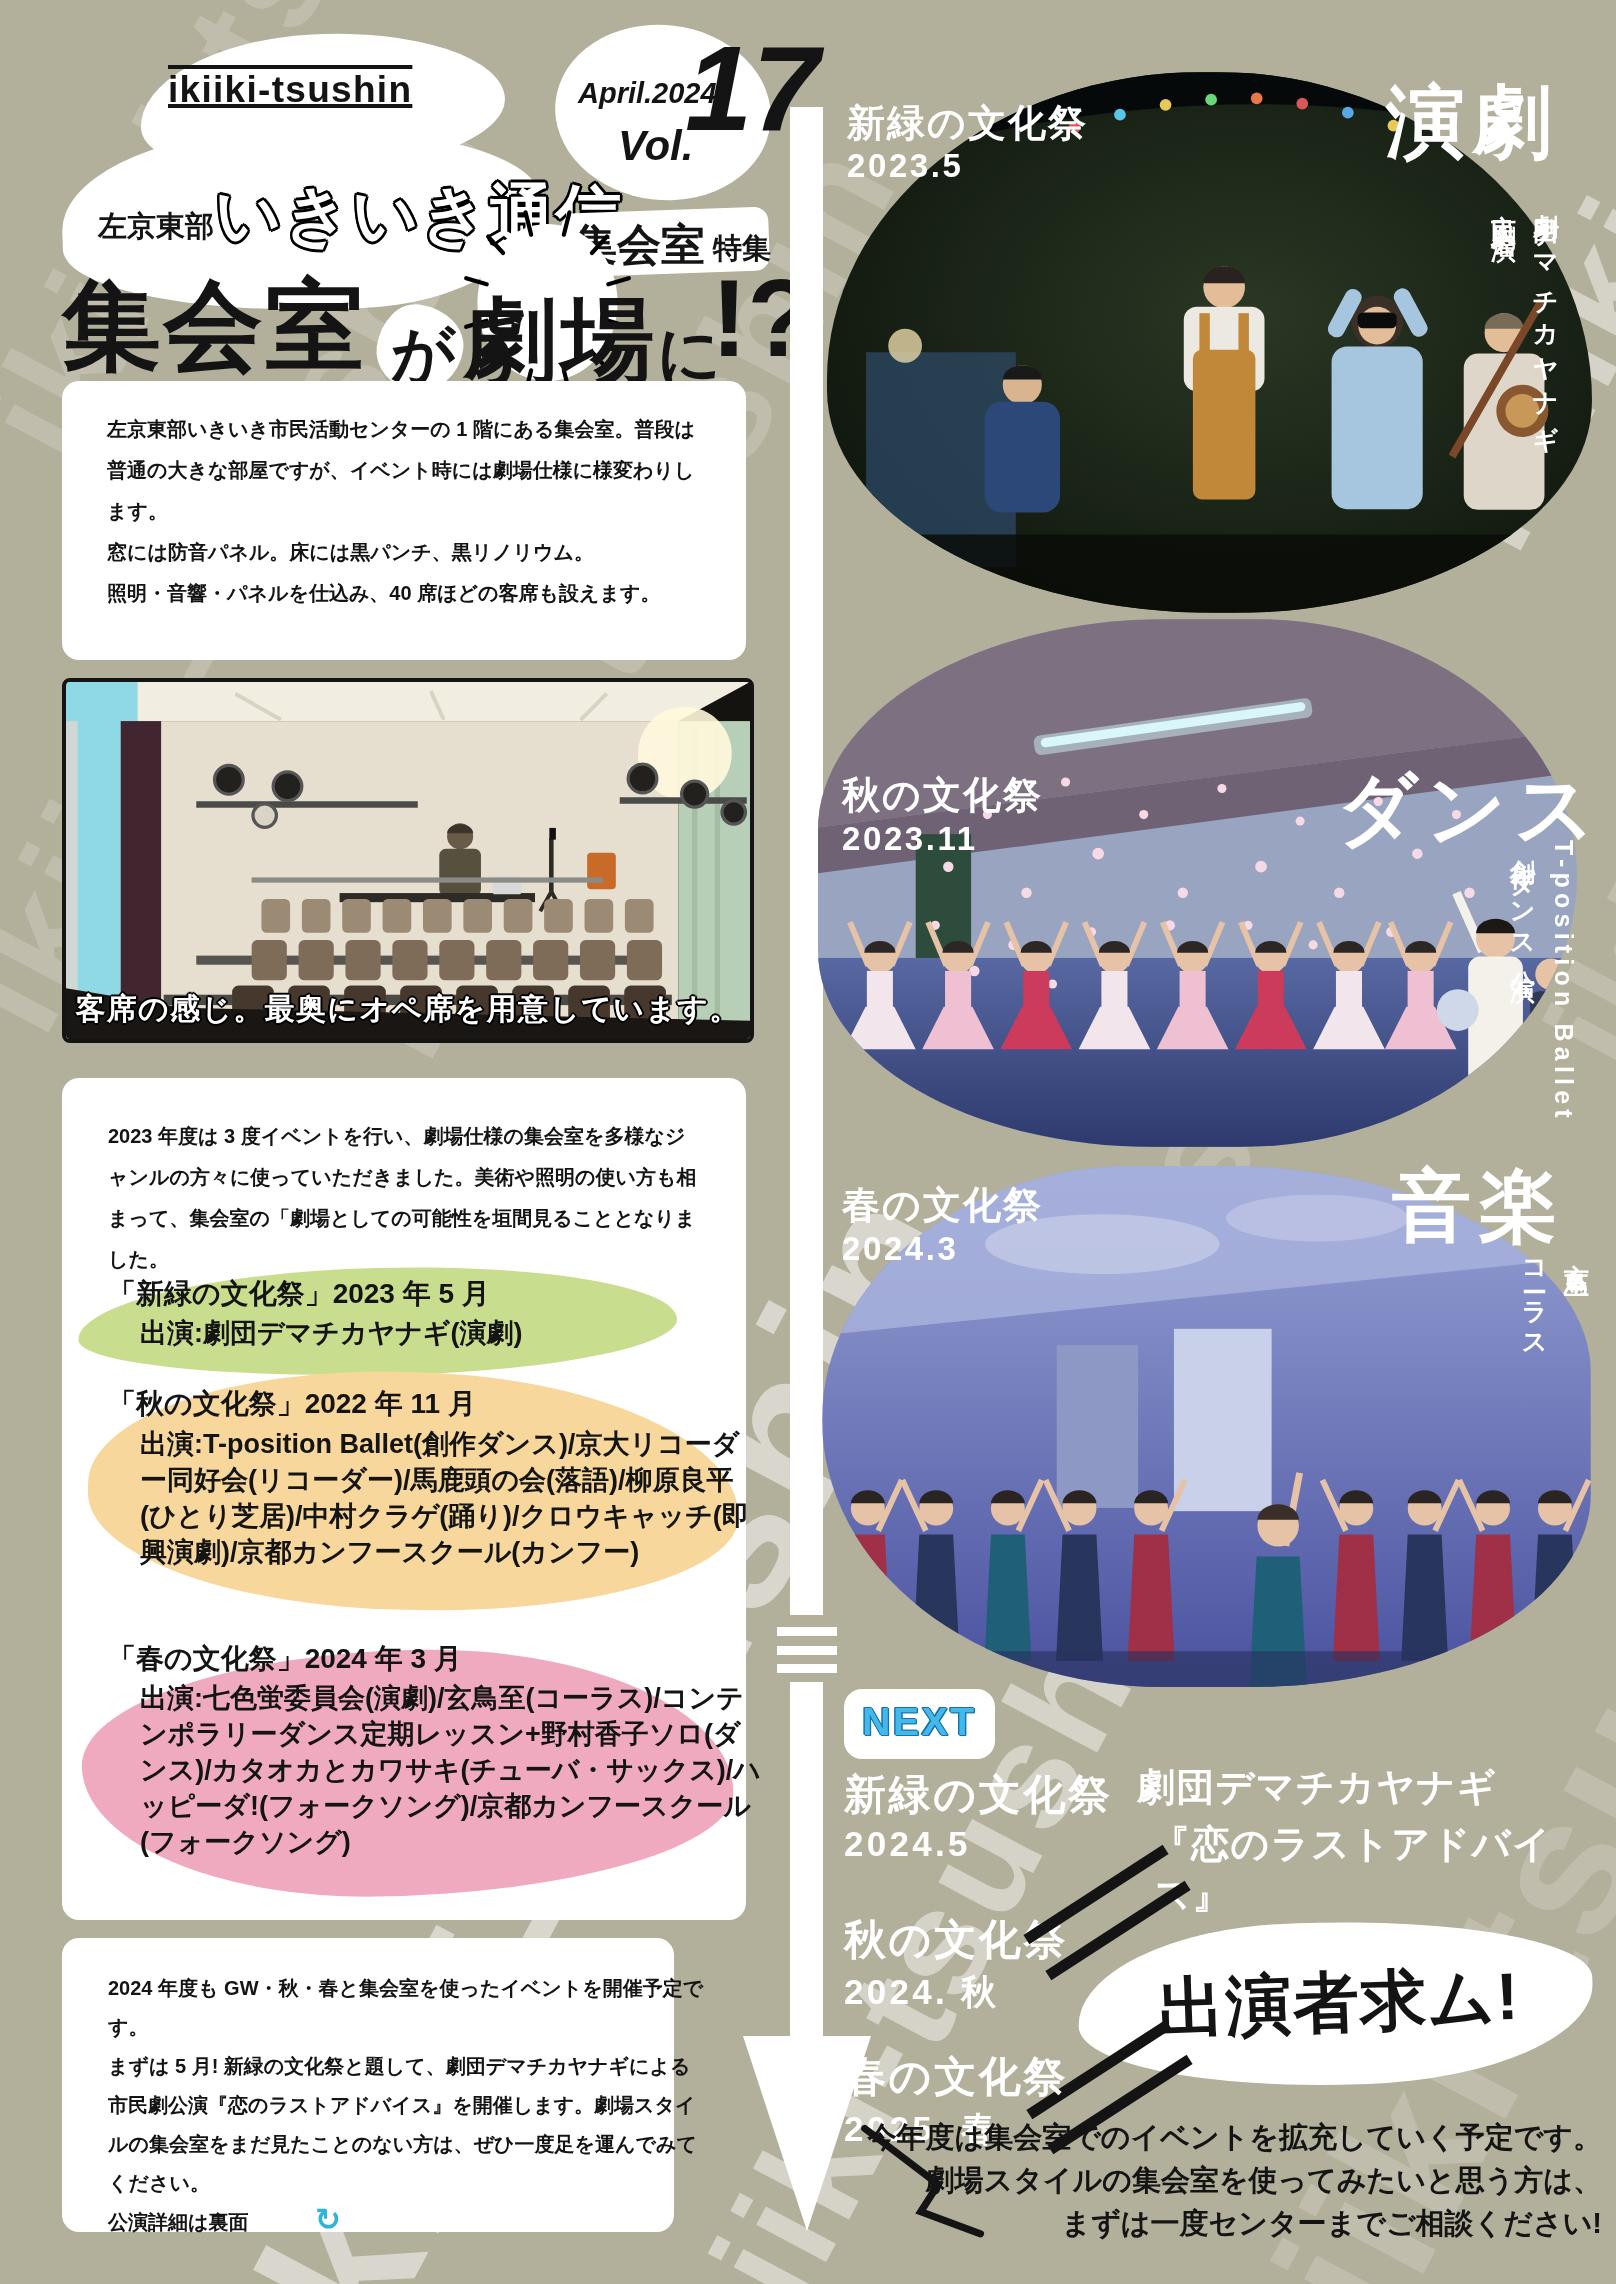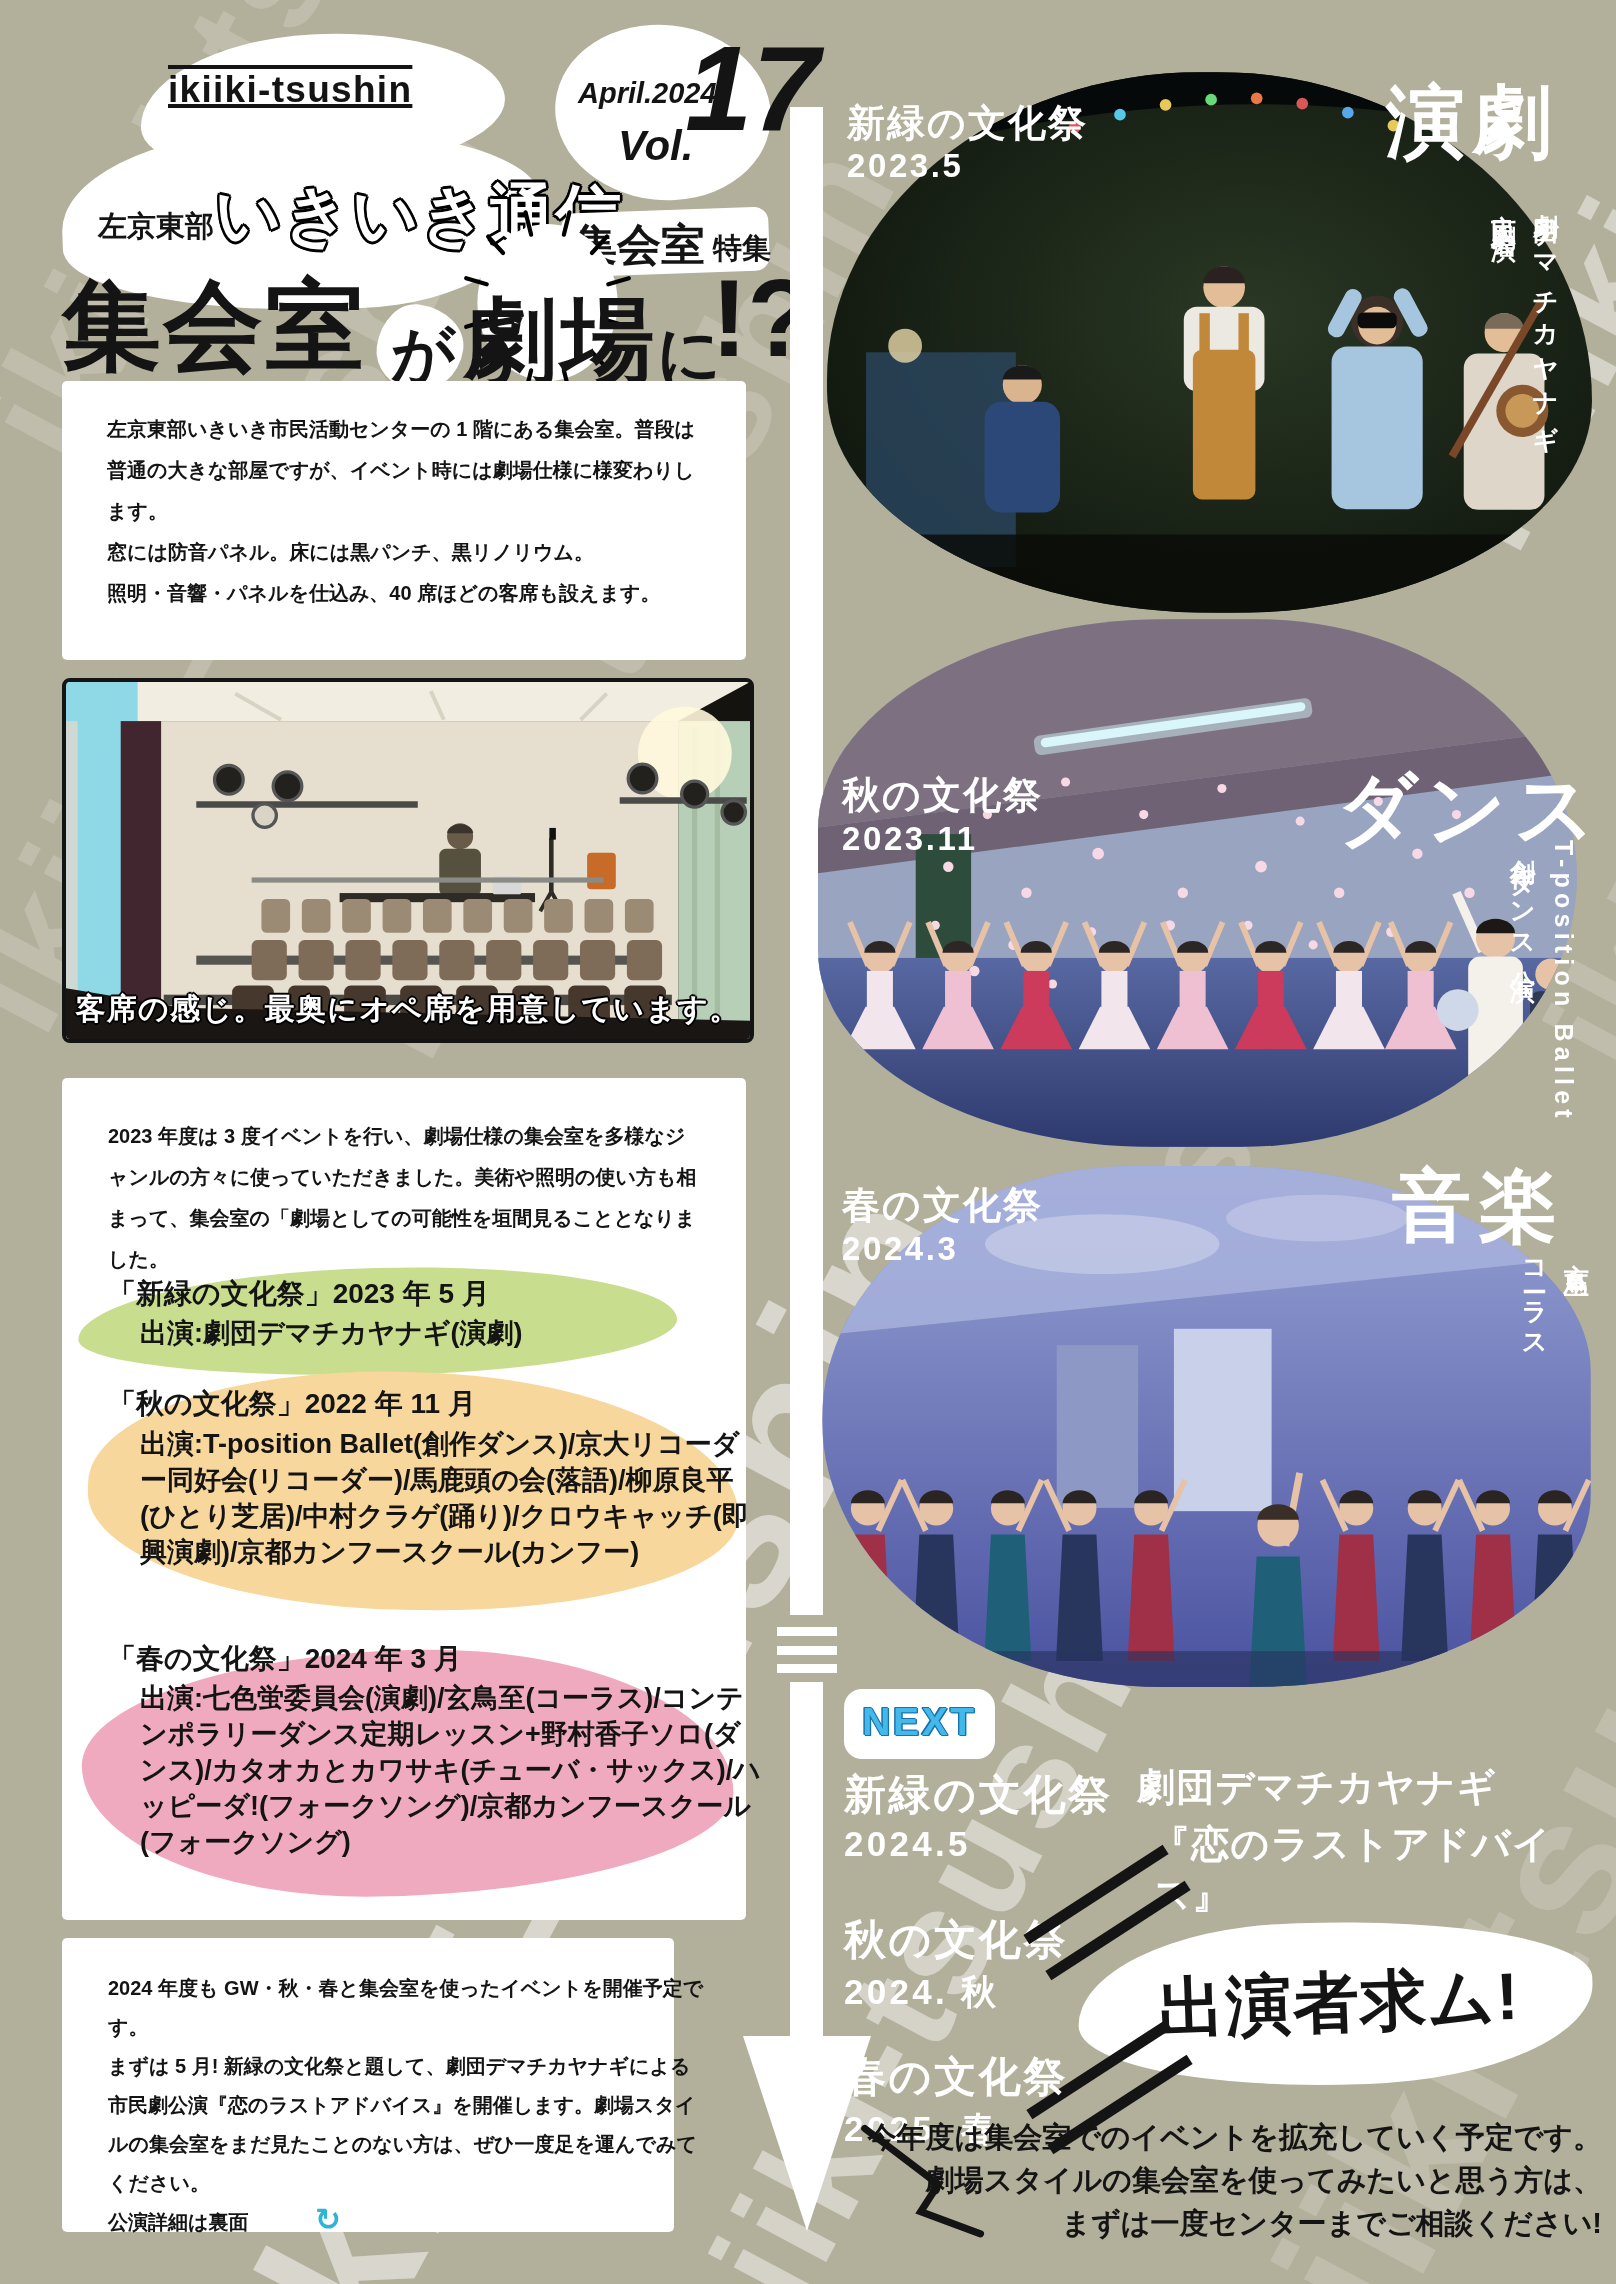--- a/index.html
+++ b/index.html
@@ -5,21 +5,21 @@
   html,body{margin:0;padding:0;}
   #page{position:relative;width:1616px;height:2284px;background:#b2af9a;overflow:hidden;
         font-family:"Liberation Sans","DejaVu Sans",sans-serif;color:#141414;}
   .abs{position:absolute;}
   .wm{position:absolute;font-weight:bold;letter-spacing:6.5px;white-space:nowrap;
       transform:rotate(-62deg);transform-origin:left top;pointer-events:none;
       color:rgba(255,255,255,.45);font-size:150px;}
   .wm.dim{color:rgba(255,255,255,.18);}
   .wm.big{font-size:202px;color:rgba(255,255,255,.5);}
   .blob{position:absolute;background:#fff;}
-  .whitebox{position:absolute;background:#fff;border-radius:5px;text-decoration:underline;}
+  .whitebox{position:absolute;background:#fff;border-radius:17px;text-decoration:underline;}
   .bodytext{position:absolute;font-weight:bold;font-size:20px;line-height:41px;
             white-space:pre-line;word-break:break-all;}
   .outline-b{color:#fff;text-shadow:2.6px 0 #000,-2.6px 0 #000,0 2.6px #000,0 -2.6px #000,
              2px 2px #000,-2px -2px #000,2px -2px #000,-2px 2px #000;}
   .outline-thin{color:#fff;text-shadow:2px 0 #000,-2px 0 #000,0 2px #000,0 -2px #000,
              1.3px 1.3px #000,-1.3px -1.3px #000,1.3px -1.3px #000,-1.3px 1.3px #000;}
   .photo-label{position:absolute;color:#fff;font-weight:bold;font-size:38px;letter-spacing:2px;}
   .photo-date{position:absolute;color:#fff;font-weight:bold;font-size:33px;letter-spacing:2.6px;}
   .genre{position:absolute;color:#fff;font-weight:bold;font-size:79px;letter-spacing:7.8px;}
   .vcredit{position:absolute;writing-mode:vertical-rl;color:#fff;font-weight:bold;

